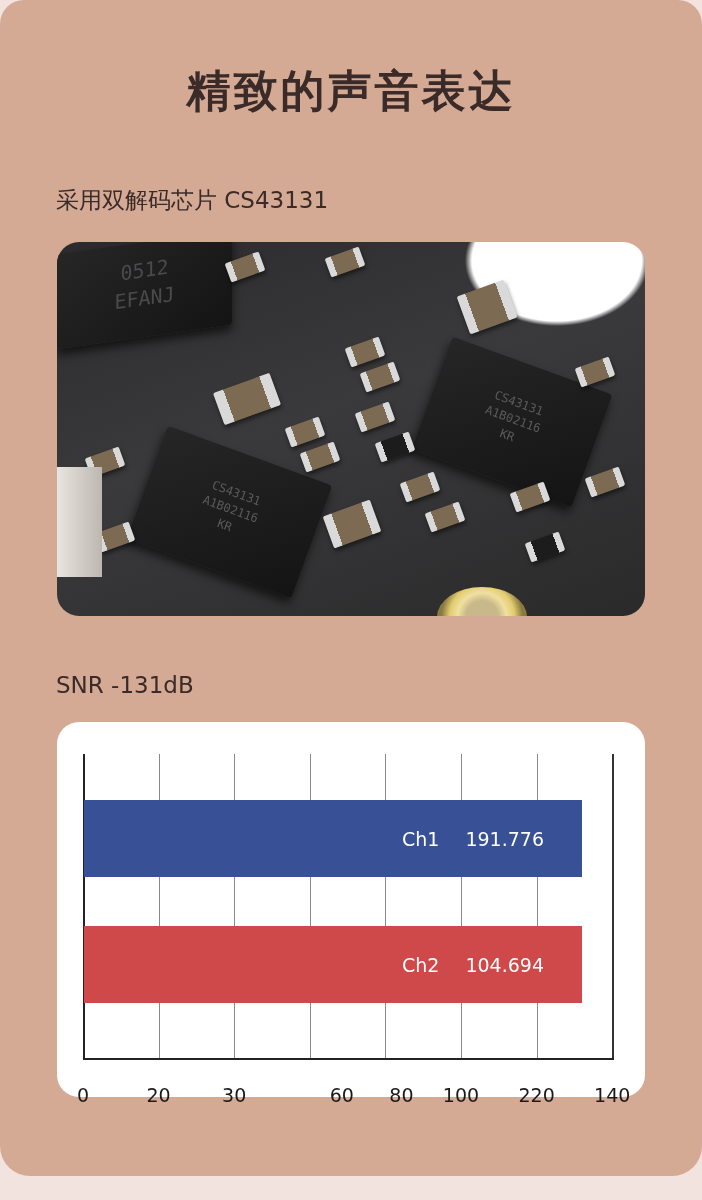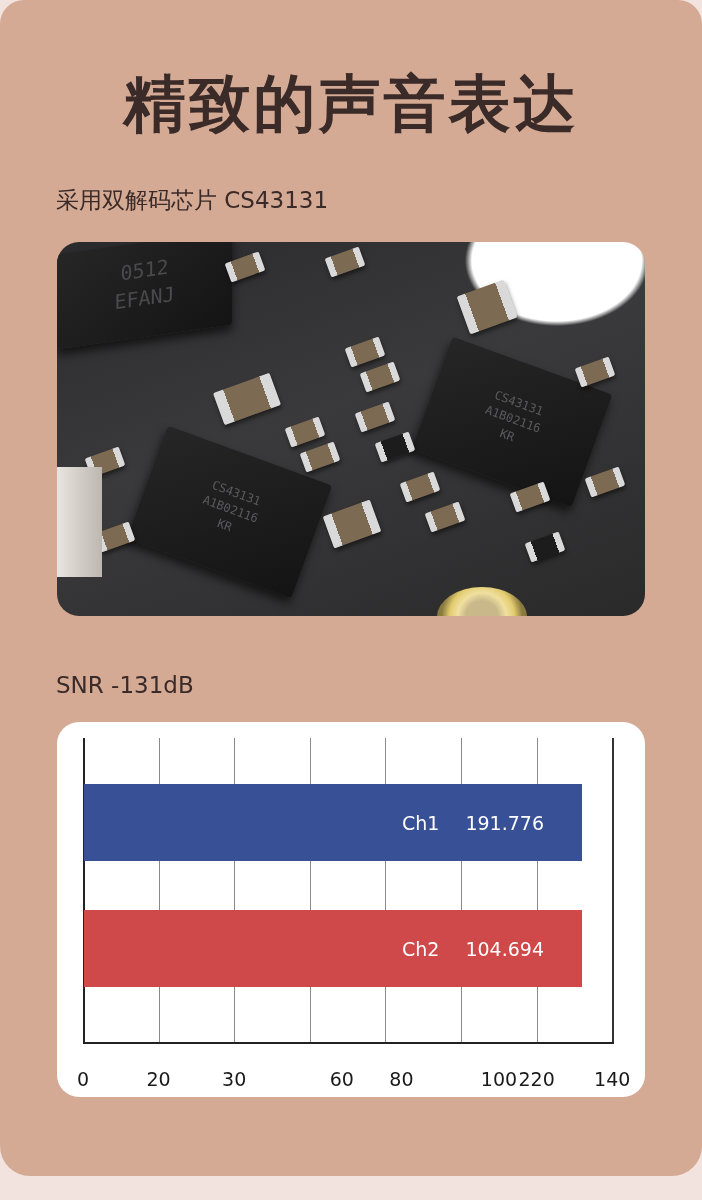--- a/index.html
+++ b/index.html
@@ -8,21 +8,21 @@
     background: #f3e3df;
     font-family: "DejaVu Sans", "Liberation Sans", sans-serif;
   }
   .panel {
     position: absolute; left: 0; top: 0; width: 702px; height: 1176px;
     background: #d4aa95; border-radius: 0 0 30px 30px;
     border-top-left-radius: 24px; border-top-right-radius: 24px;
   }
   .title {
     position: absolute; left: 0; top: 62px; width: 702px; text-align: center;
-    font-size: 62px; font-weight: bold; color: #3a2a28; letter-spacing: 3px;
+    font-size: 44px; font-weight: bold; color: #3a2a28; letter-spacing: 3px;
   }
   .subtitle {
     position: absolute; left: 56px; font-size: 23px; color: #3a2a28;
   }
   .photo {
     position: absolute; left: 57px; top: 242px; width: 588px; height: 374px;
     border-radius: 22px; overflow: hidden;
     background:
       radial-gradient(ellipse at 85% 5%, #ffffff 0 12%, transparent 13%),
       linear-gradient(160deg, #2b2b2d 0%, #3a3a3c 45%, #2a2a2b 100%);
@@ -36,21 +36,21 @@
   .cap {
     position: absolute; width: 36px; height: 20px; border-radius: 2px;
     background: linear-gradient(90deg,#d9d9d9 0 18%,#7d6a52 18% 82%,#d9d9d9 82%);
     box-shadow: 0 3px 4px rgba(0,0,0,0.5);
   }
   .cap.dark { background: linear-gradient(90deg,#d9d9d9 0 18%,#1c1c1c 18% 82%,#d9d9d9 82%); }
   .chart-card {
     position: absolute; left: 57px; top: 722px; width: 588px; height: 375px;
     background: #ffffff; border-radius: 22px;
   }
-  .plot { position: absolute; left: 26px; top: 16px; width: 530px; height: 305px; text-decoration: underline; }
+  .plot { position: absolute; left: 26px; top: 32px; width: 530px; height: 305px; text-decoration: underline; }
   .gridline { position: absolute; top: 0; width: 1px; height: 305px; background: #8a8a8a; }
   .axis-y { position: absolute; left: 0; top: 0; width: 2px; height: 305px; background: #222; }
   .axis-y-right { position: absolute; left: 529px; top: 0; width: 2px; height: 305px; background: #333; }
   .axis-x { position: absolute; left: 0; top: 304px; width: 531px; height: 2px; background: #222; }
   .bar {
     position: absolute; left: 1px; height: 77px; color: #fff; font-size: 19px;
     display: flex; align-items: center; justify-content: flex-end; box-sizing: border-box;
     padding-right: 38px;
   }
   .bar .lbl { margin-right: 26px; }
@@ -127,17 +127,17 @@
     <div class="bar" style="top:172px;width:498px;background:#cf484a;">
       <span class="lbl">Ch2</span>
       <span>104.694</span>
     </div>
 
     <div class="tick" style="left:0px;">0</div>
     <div class="tick" style="left:75.6px;">20</div>
     <div class="tick" style="left:151.2px;">30</div>
     <div class="tick" style="left:226.8px;margin-left:32px;">60</div>
     <div class="tick" style="left:302.4px;margin-left:16px;">80</div>
-    <div class="tick" style="left:378px;margin-left:38px;">100</div>
+    <div class="tick" style="left:378px;">100</div>
     <div class="tick" style="left:453.6px;">220</div>
     <div class="tick" style="left:529.2px;">140</div>
   </div>
 </div>
 
 </body></html>

